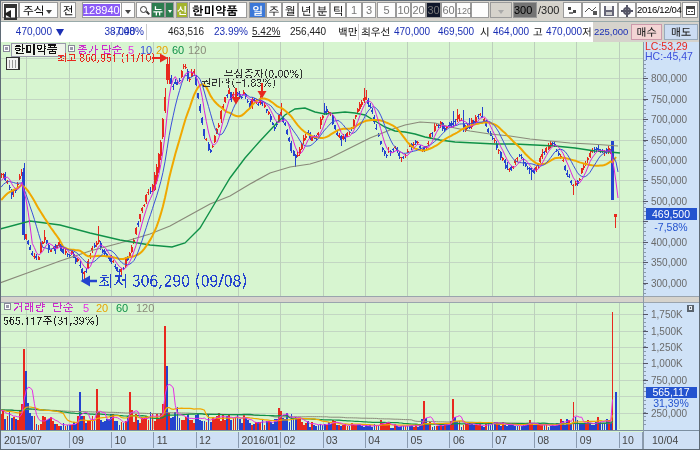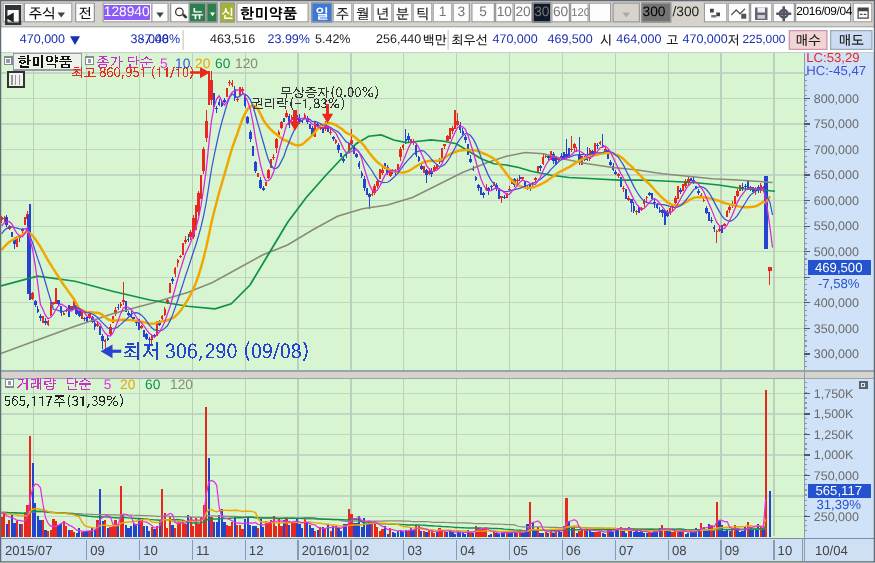--- a/index.html
+++ b/index.html
@@ -55,37 +55,37 @@
     <div style="position:absolute;left:600px;top:2px;width:18px;height:16px;background:#fdfdfd;border:1px solid #9a9a9a;box-sizing:border-box;text-align:center;line-height:14px;font-size:11px;color:#111;">
       <span style="position:absolute;left:3px;top:3px;width:10px;height:10px;background:#667;"></span>
       <span style="position:absolute;left:5px;top:3px;width:6px;height:4px;background:#eee"></span>
       <span style="position:absolute;left:5px;top:9px;width:6px;height:3px;background:#ccc"></span>
     </div>
     <div style="position:absolute;left:618px;top:2px;width:18px;height:16px;background:#fdfdfd;border:1px solid #9a9a9a;box-sizing:border-box;text-align:center;line-height:14px;font-size:11px;color:#111;">
       <span style="position:absolute;left:4px;top:4px;width:8px;height:8px;border-radius:50%;border:2px solid #556;box-sizing:border-box"></span>
       <span style="position:absolute;left:7px;top:2px;width:2px;height:12px;background:#556"></span>
       <span style="position:absolute;left:2px;top:7px;width:12px;height:2px;background:#556"></span>
     </div>
-    <div style="position:absolute;left:636px;top:2px;width:45px;height:16px;background:#fff;border:1px solid #9a9a9a;box-sizing:border-box;font-size:9.5px;line-height:14px;text-align:center;letter-spacing:-0.3px">2016/09/04</div>
+    <div style="position:absolute;left:636px;top:2px;width:45px;height:16px;background:#fff;border:1px solid #9a9a9a;box-sizing:border-box;font-size:9.5px;line-height:14px;text-align:center;letter-spacing:-0.3px">2016/12/04</div>
     <div style="position:absolute;left:682px;top:2px;width:16px;height:16px;background:#fdfdfd;border:1px solid #9a9a9a;box-sizing:border-box;text-align:center;line-height:14px;font-size:11px;color:#111;">
       <span style="position:absolute;left:3px;top:3px;width:9px;height:9px;border:1px solid #444;border-top:3px solid #444;box-sizing:border-box"></span>
       <span style="position:absolute;left:5px;top:8px;width:2px;height:1px;background:#444"></span>
       <span style="position:absolute;left:8px;top:8px;width:2px;height:1px;background:#444"></span>
     </div>
   </div>
-<div style="position:absolute;left:0;top:22px;width:700px;height:20px;background:#fff;border-bottom:1px solid #999;font-size:10px;line-height:19px;color:#10269c">
+<div style="position:absolute;left:0;top:22px;width:593px;height:20px;background:#fff;border-bottom:1px solid #999;font-size:10px;line-height:19px;color:#10269c">
     <span style="position:absolute;left:14px;width:38px;text-align:right;color:#1b2fb4;">470,000</span>
     <span style="position:absolute;left:56px;top:7px;width:0;height:0;border-left:4.5px solid transparent;border-right:4.5px solid transparent;border-top:7px solid #1b2fb4"></span>
     <span style="position:absolute;left:66px;width:37px;text-align:right;color:#1b2fb4;margin-left:32px;">38,000</span>
     <span style="position:absolute;left:108px;width:36px;text-align:right;color:#1b2fb4;">-7.48%</span>
     <span style="position:absolute;left:146px;top:2px;width:1px;height:16px;background:#ccc"></span>
     <span style="position:absolute;left:168px;width:36px;text-align:right;color:#222;">463,516</span>
     <span style="position:absolute;left:214px;width:31px;text-align:right;color:#1b2fb4;">23.99%</span>
-    <span style="position:absolute;left:252px;width:27px;text-align:right;color:#222;">5.42%</span>
-    <span style="position:absolute;left:290px;width:47px;text-align:right;color:#222;">256,440</span>
+    <span style="position:absolute;left:252px;width:27px;text-align:right;color:#222;text-decoration:underline;">5.42%</span>
+    <span style="position:absolute;left:290px;width:47px;text-align:left;color:#222;">256,440</span>
     <span style="position:absolute;left:358px;top:2px;width:1px;height:16px;background:#ccc"></span>
     <span style="position:absolute;left:394px;width:36px;text-align:right;color:#1b2fb4;">470,000</span>
     <span style="position:absolute;left:438px;width:36px;text-align:right;color:#1b2fb4;">469,500</span>
     <span style="position:absolute;left:493px;width:36px;text-align:left;color:#1b2fb4;">464,000</span>
     <span style="position:absolute;left:546px;width:36px;text-align:right;color:#1b2fb4;">470,000</span>
     <span style="position:absolute;left:594px;width:33px;text-align:right;color:#1b2fb4;font-size:9.5px;">225,000</span>
     <span style="position:absolute;left:631px;top:2px;width:31px;height:16px;background:#f3d4d4;border:1px solid #c9a;box-sizing:border-box;color:#222;text-align:center;line-height:14px;font-size:10.5px"></span>
     <span style="position:absolute;left:664px;top:2px;width:34px;height:16px;background:#ccdcf2;border:1px solid #9ab;box-sizing:border-box;color:#222;text-align:center;line-height:14px;font-size:10.5px"></span>
   </div>
 <svg width="700" height="408" viewBox="0 42 700 408" shape-rendering="crispEdges" style="position:absolute;left:0;top:42px">

